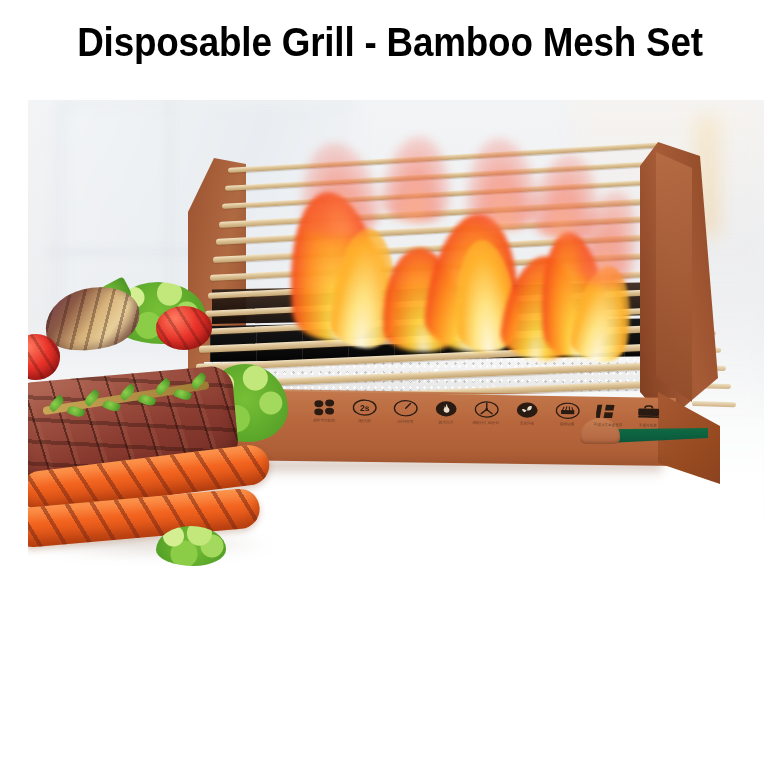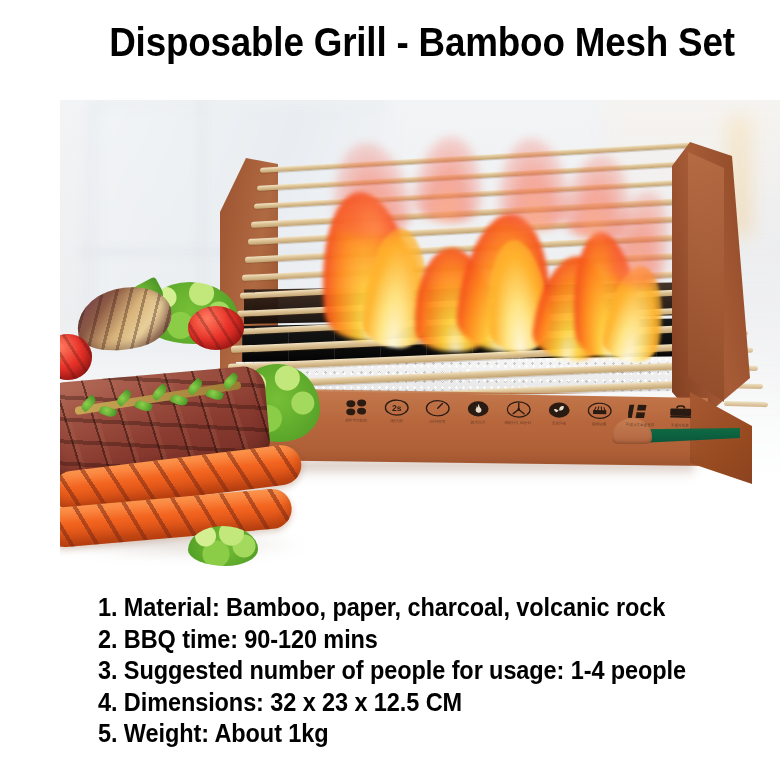--- a/index.html
+++ b/index.html
@@ -14,21 +14,20 @@
     overflow: hidden;
     font-family: "Liberation Sans", sans-serif;
     color: #0a0a0a;
     position: relative;
   }
 
   .page {
     position: absolute;
     inset: 0;
     background: #ffffff;
-    margin-left: 32px;
   }
 
   
   .title {
     position: absolute;
     left: 0;
     top: 16px;
     width: 780px;
     text-align: center;
     font-size: 40px;
@@ -733,21 +732,14 @@
       </div>
       <div class="sausage" style="left:6px; top:216px; width:248px; height:40px; transform:rotate(-5deg);">
         <div class="sausage-mark"></div>
       </div>
 
       <div class="lettuce ruffle" style="left:150px; top:244px; width:70px; height:40px;"></div>
     </div>
 
   </div>
 
-  <div class="specs">
-      <div class="spec-line">1. Material: Bamboo, paper, charcoal, volcanic rock</div>
-      <div class="spec-line">2. BBQ time: 90-120 mins</div>
-      <div class="spec-line">3. Suggested number of people for usage: 1-4 people</div>
-      <div class="spec-line">4. Dimensions: 32 x 23 x 12.5 CM</div>
-      <div class="spec-line">5. Weight: About 1kg</div>
-    </div>
 
 </div>
 
 </body></html>

